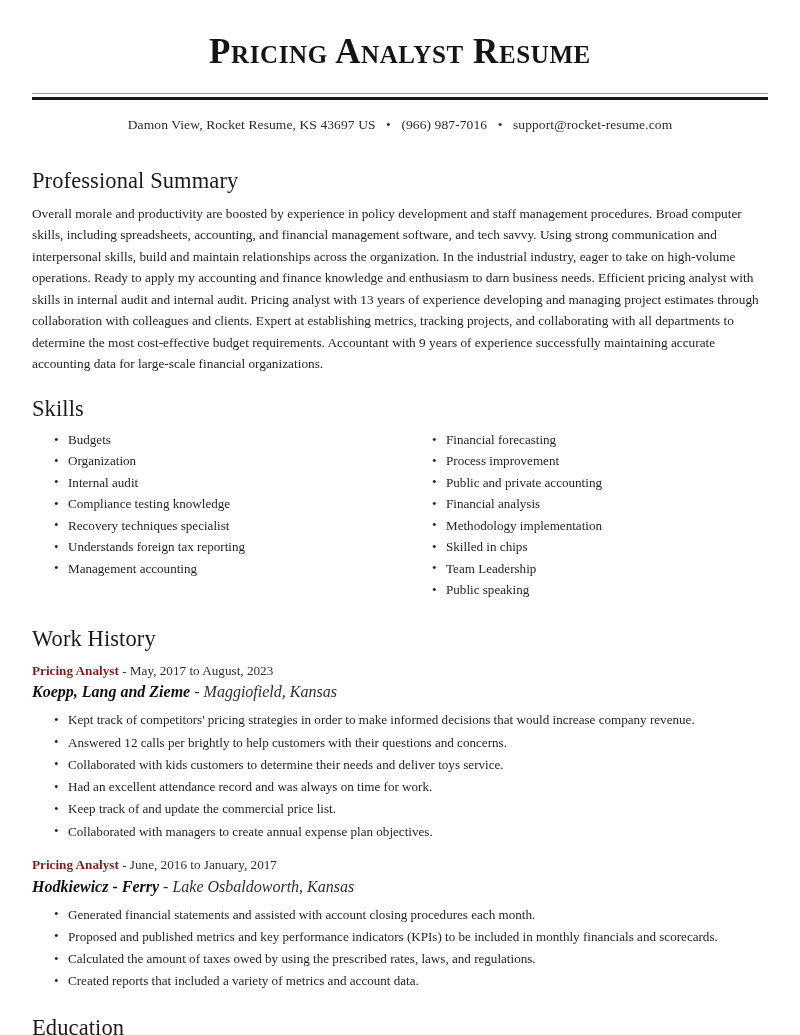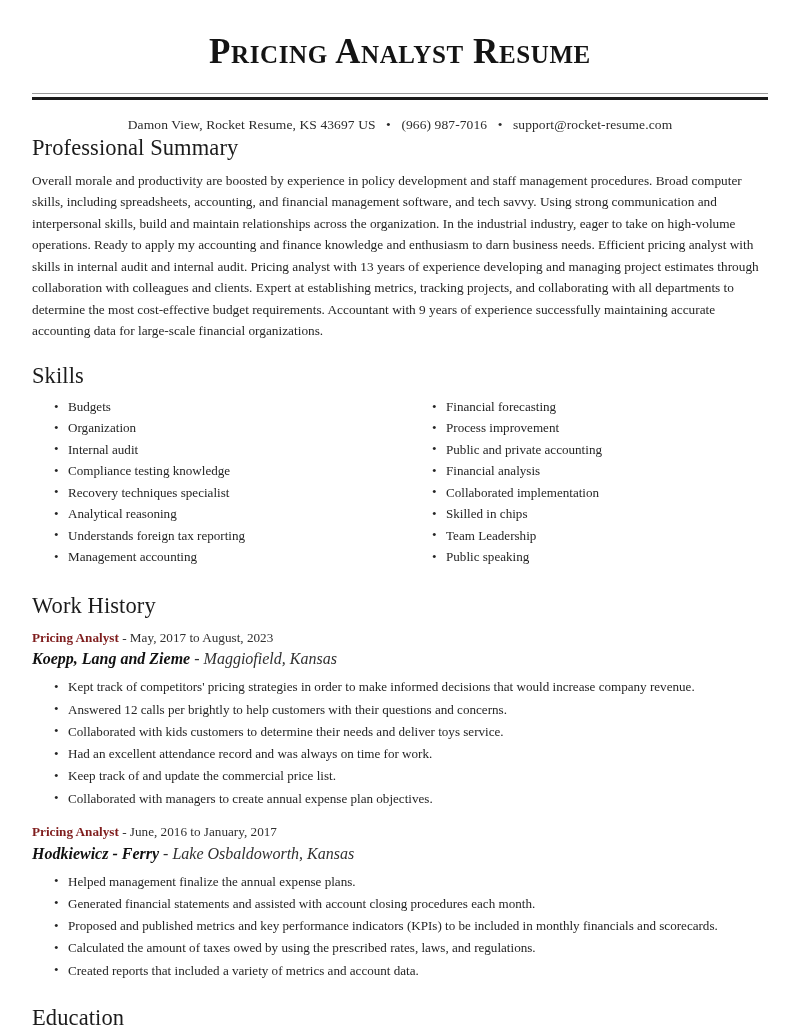--- a/index.html
+++ b/index.html
@@ -59,21 +59,21 @@
     margin-top: 17px;
     letter-spacing: 0.1px;
   }
   .contact-sep {
     padding: 0 7px;
     color: #2b2b2b;
   }
 
   
   .section {
-    margin-top: 1px;
+    margin-top: 34px;
   }
   .section-heading {
     font-family: "Liberation Serif", "DejaVu Serif", serif;
     font-size: 22.5px;
     font-weight: 400;
     color: #1b1b1b;
     margin: 0 0 9px 0;
     line-height: 1.2;
     letter-spacing: 0.1px;
   }
@@ -195,32 +195,31 @@
   <div class="section section-skills">
     <h2 class="section-heading">Skills</h2>
     <div class="skills-columns">
       <div class="skills-col left">
         <ul class="bullets">
           <li>Budgets</li>
           <li>Organization</li>
           <li>Internal audit</li>
           <li>Compliance testing knowledge</li>
           <li>Recovery techniques specialist</li>
-          <li>Analytical reasoning</li>
           <li>Understands foreign tax reporting</li>
           <li>Management accounting</li>
         </ul>
       </div>
       <div class="skills-col right">
         <ul class="bullets">
           <li>Financial forecasting</li>
           <li>Process improvement</li>
           <li>Public and private accounting</li>
           <li>Financial analysis</li>
-          <li>Collaborated implementation</li>
+          <li>Methodology implementation</li>
           <li>Skilled in chips</li>
           <li>Team Leadership</li>
           <li>Public speaking</li>
         </ul>
       </div>
     </div>
   </div>
 
   <div class="section section-work">
     <h2 class="section-heading">Work History</h2>
@@ -251,21 +250,20 @@
         <span class="job-title">Pricing Analyst</span>
         <span class="dash">-</span>
         <span class="job-dates">June, 2016 to January, 2017</span>
       </div>
       <div class="job-line2">
         <span class="job-company">Hodkiewicz - Ferry</span>
         <span class="dash">-</span>
         <span class="job-location">Lake Osbaldoworth, Kansas</span>
       </div>
       <ul class="bullets">
-        <li>Helped management finalize the annual expense plans.</li>
         <li>Generated financial statements and assisted with account closing procedures each month.</li>
         <li>Proposed and published metrics and key performance indicators (KPIs) to be included in monthly financials and scorecards.</li>
         <li>Calculated the amount of taxes owed by using the prescribed rates, laws, and regulations.</li>
         <li>Created reports that included a variety of metrics and account data.</li>
       </ul>
     </div>
   </div>
 
   <div class="section section-edu">
     <h2 class="section-heading">Education</h2>

